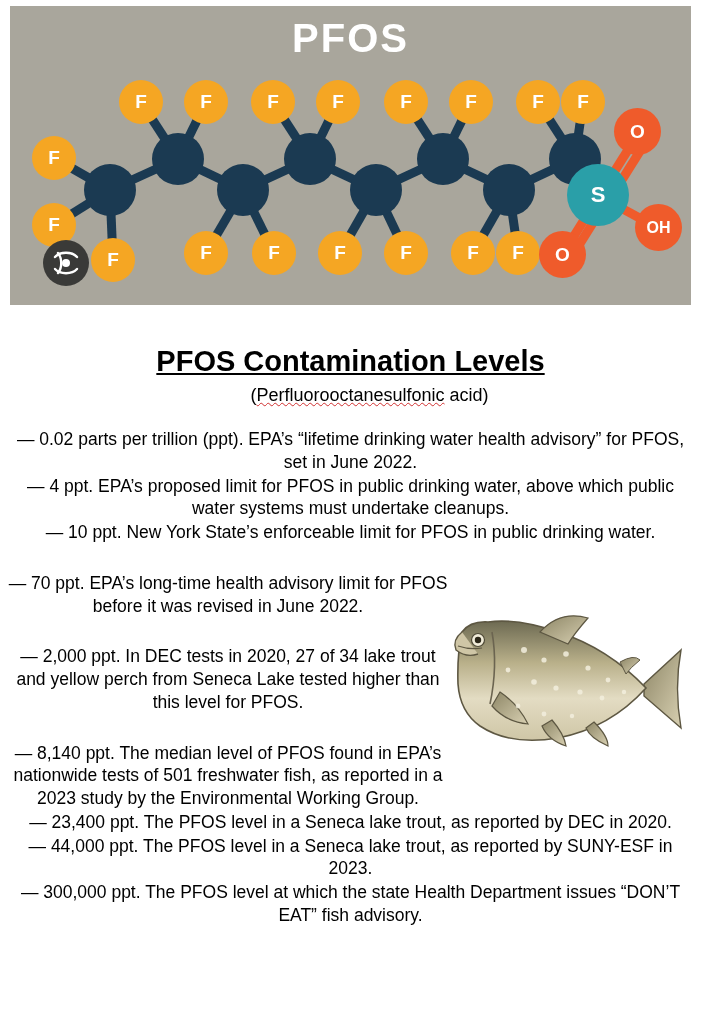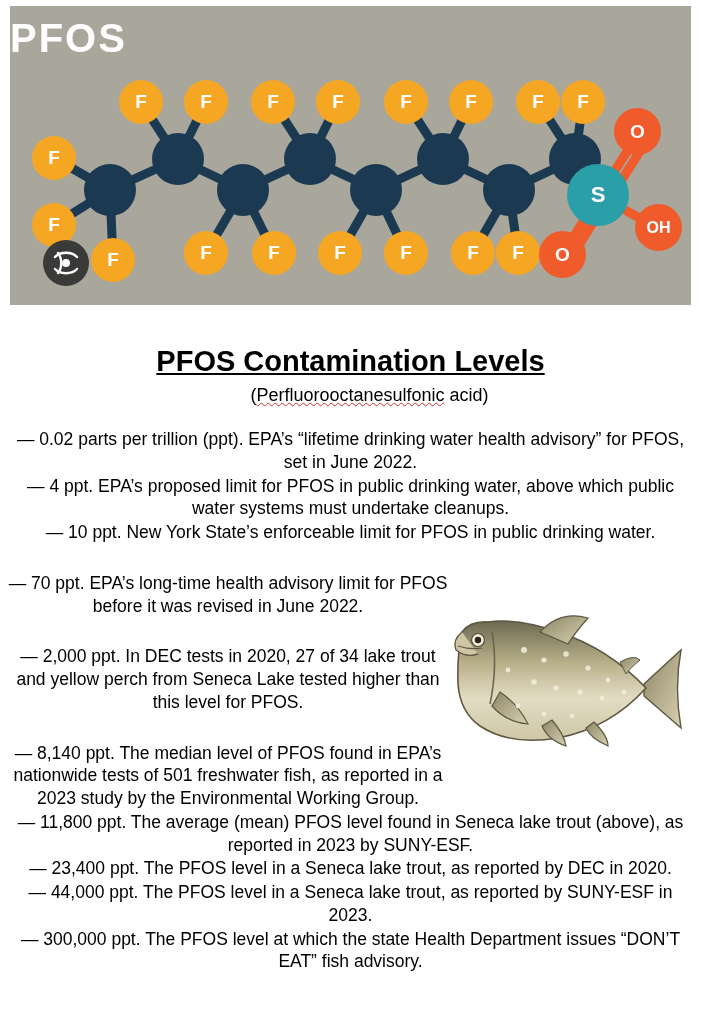--- a/index.html
+++ b/index.html
@@ -23,21 +23,21 @@
     top: 6px;
     width: 681px;
     height: 299px;
     background: #a9a69c;
   }
   .banner-title {
     position: absolute;
     top: 10px;
     left: 0;
     width: 681px;
-    text-align: left;
+    text-align: center;
     font-size: 40px;
     font-weight: bold;
     color: #ffffff;
     letter-spacing: 2px;
   }
   .molecule {
     position: absolute;
     left: 0;
     top: 0;
     width: 681px;
@@ -283,17 +283,16 @@
   </svg>
 </div>
 
 <div class="body-list">
   <p class="entry">— 0.02 parts per trillion (ppt). EPA’s “lifetime drinking water health advisory” for PFOS, set in June 2022.</p>
   <p class="entry">— 4 ppt. EPA’s proposed limit for PFOS in public drinking water, above which public water systems must undertake cleanups.</p>
   <p class="entry">— 10 ppt. New York State’s enforceable limit for PFOS in public drinking water.</p>
   <p class="entry narrow">— 70 ppt. EPA’s long-time health advisory limit for PFOS before it was revised in June 2022.</p>
   <p class="entry narrow">— 2,000 ppt. In DEC tests in 2020, 27 of 34 lake trout and yellow perch from Seneca Lake tested higher than this level for PFOS.</p>
   <p class="entry narrow">— 8,140 ppt. The median level of PFOS found in EPA’s nationwide tests of 501 freshwater fish, as reported in a 2023 study by the Environmental Working Group.</p>
-  <p class="entry">— 11,800 ppt. The average (mean) PFOS level found in Seneca lake trout (above), as reported in 2023 by SUNY-ESF.</p>
   <p class="entry">— 23,400 ppt. The PFOS level in a Seneca lake trout, as reported by DEC in 2020.</p>
   <p class="entry">— 44,000 ppt. The PFOS level in a Seneca lake trout, as reported by SUNY-ESF in 2023.</p>
   <p class="entry">— 300,000 ppt. The PFOS level at which the state Health Department issues “DON’T EAT” fish advisory.</p>
 </div>
 
 </body></html>

